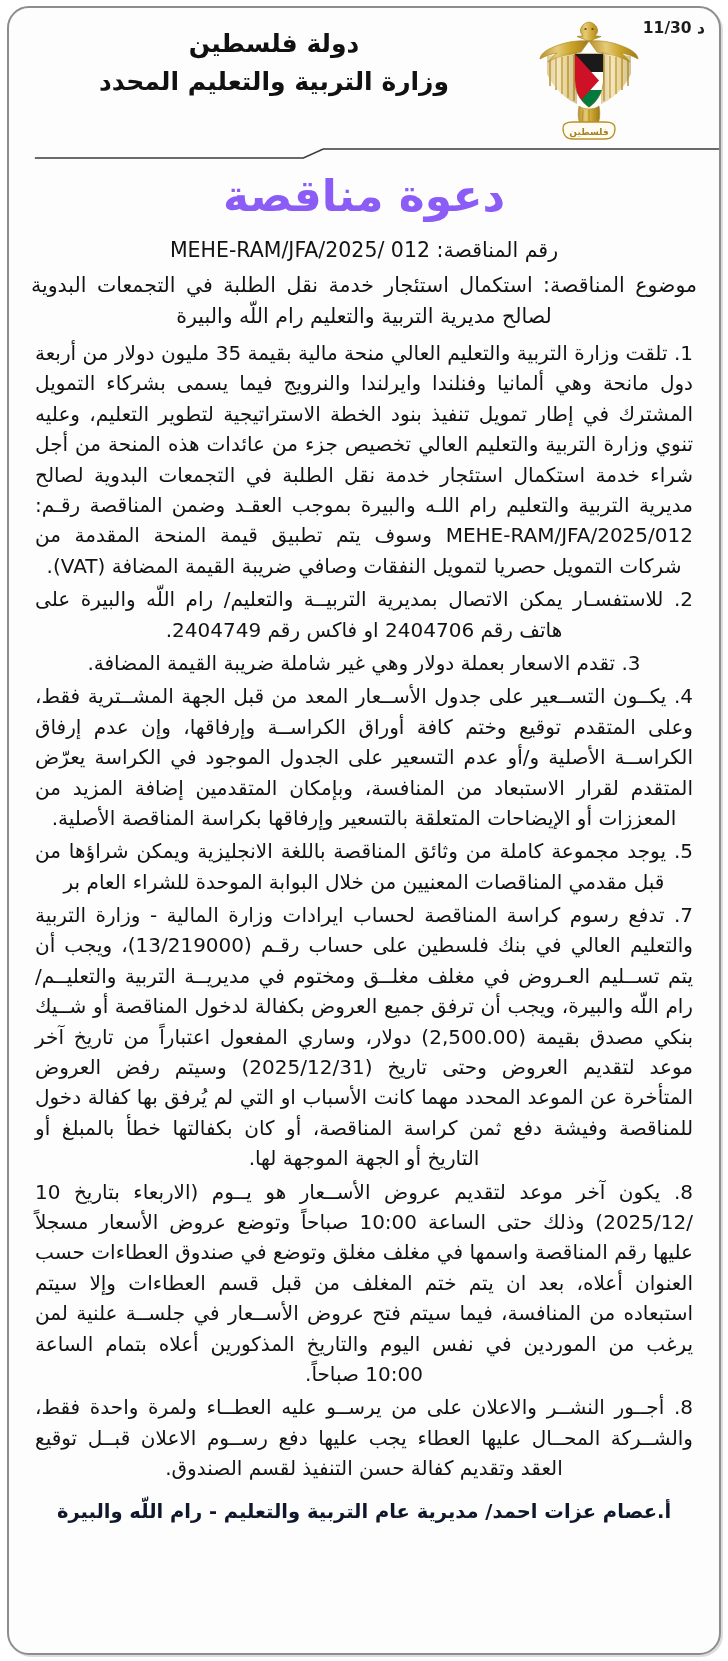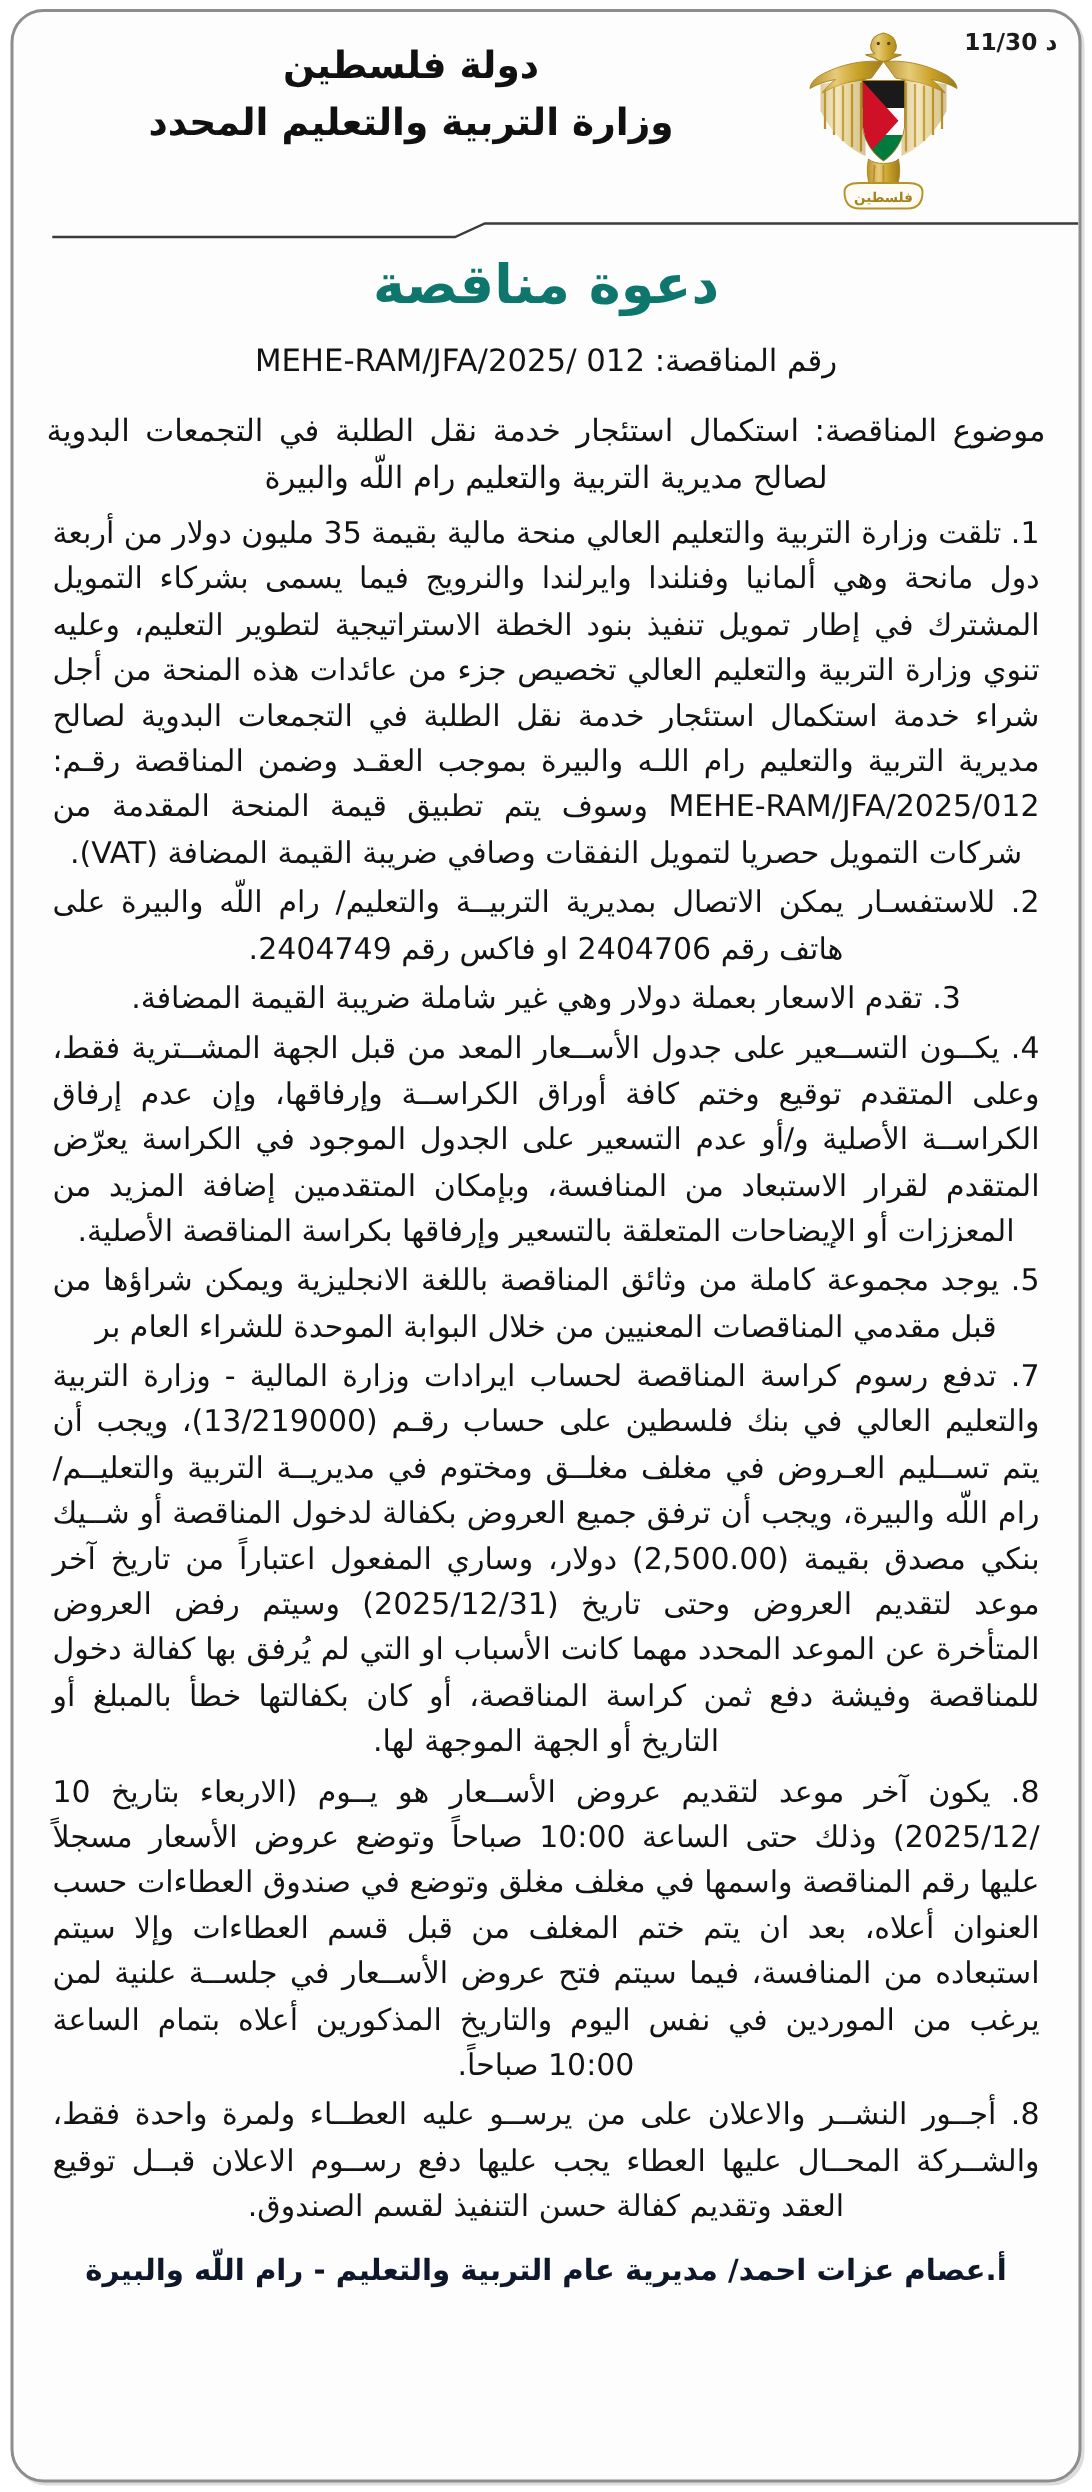--- a/index.html
+++ b/index.html
@@ -90,39 +90,39 @@
     left: 0;
     right: 0;
     top: 136px;
     height: 18px;
   }
   .divider svg { display: block; width: 100%; height: 100%; }
 
   
   .tender-title {
     text-align: center;
-    font-size: 36px;
+    font-size: 44px;
     font-weight: 800;
-    color: #0f766e;
+    color: #8b5cf6;
     letter-spacing: 0.5px;
     margin: 22px 0 14px 0;
   }
 
   
   .body-wrap {
     padding: 0 22px 0 22px;
     color: #131313;
   }
 
   .meta-line {
     text-align: center;
     font-size: 20.5px;
     font-weight: 500;
     line-height: 1.5;
-    margin-bottom: 16px;
+    margin-bottom: 4px;
     unicode-bidi: plaintext;
   }
 
   .subject-line {
     text-align: justify;
     text-align-last: center;
     font-size: 20.5px;
     font-weight: 500;
     line-height: 1.52;
     margin-bottom: 6px;

